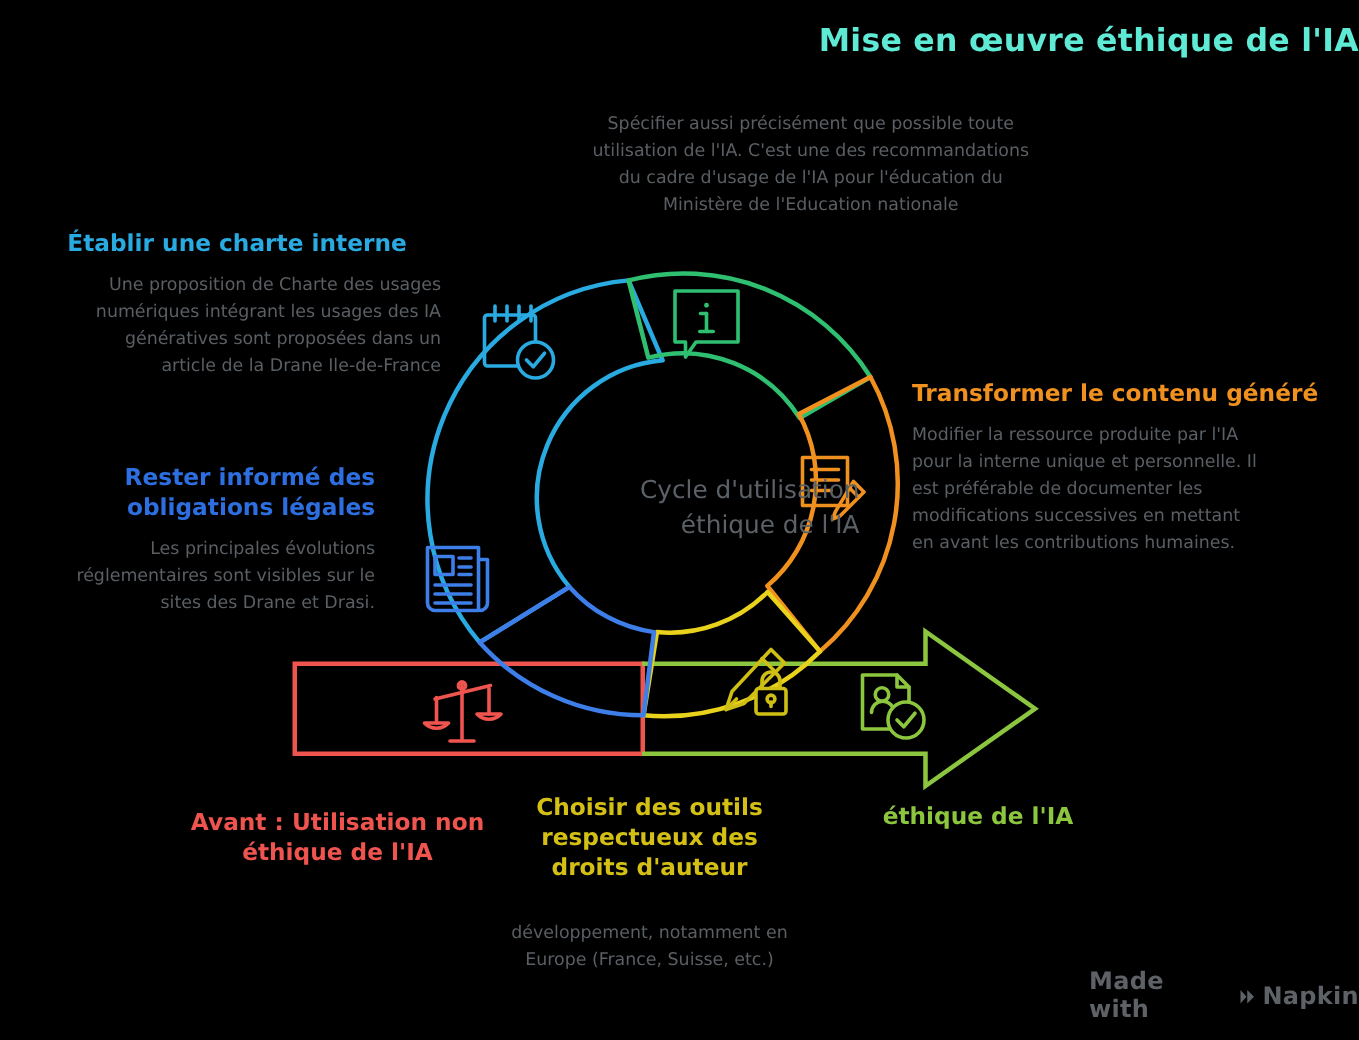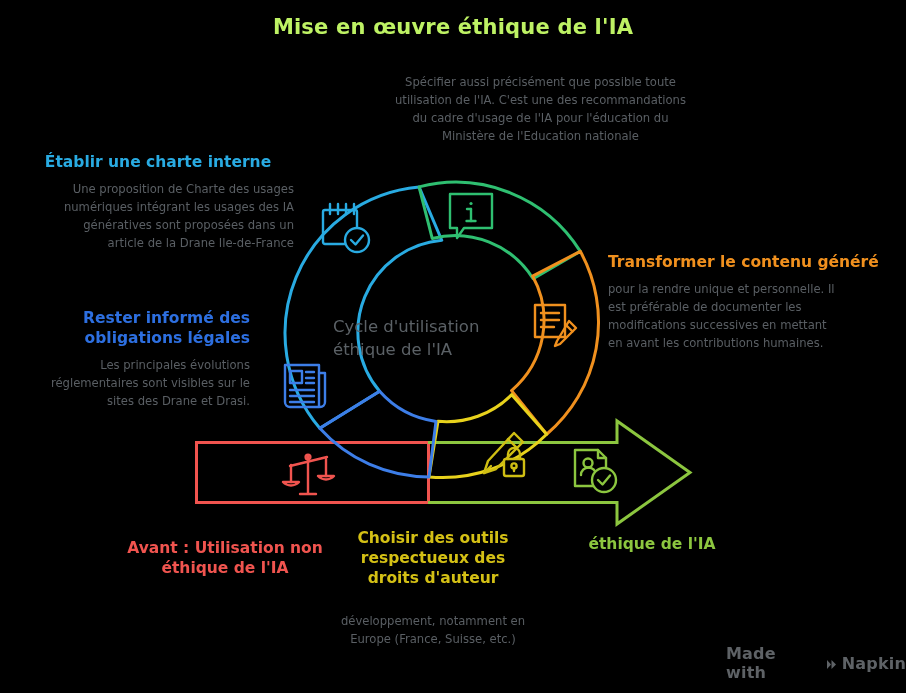--- a/index.html
+++ b/index.html
@@ -20,24 +20,24 @@
     inset: 0;
     width: 906px;
     height: 693px;
   }
   .abs { position: absolute; }
 
   
   #page-title {
     left: 0; top: 15px;
     width: 906px;
-    text-align: center;
+    text-align: right;
     font-size: 21px;
     font-weight: bold;
-    color: #bef264;
+    color: #5eead4;
     letter-spacing: .2px;
   }
 
   
   .node-title {
     font-size: 15.5px;
     font-weight: bold;
     line-height: 1.3;
   }
   .node-desc {
@@ -65,21 +65,21 @@
   #lbl-auteur             { left: 318px; top: 528px; width: 230px; }
   #lbl-auteur .node-desc  { margin-top: 25px; }
 
   #lbl-avant              { left: 110px; top: 538px; width: 230px; }
   #lbl-apres              { left: 552px; top: 534px; width: 200px; }
 
   
   #center-label {
     left: 333px; top: 316px;
     width: 240px;
-    text-align: left;
+    text-align: right;
     font-size: 16.5px;
     line-height: 1.38;
     color: #5b6166;
   }
 
   
   #watermark {
     left: 726px; top: 644px;
     display: flex;
     align-items: center;
@@ -259,21 +259,22 @@
     <div class="node-desc">
       <div>Les principales évolutions</div>
       <div>réglementaires sont visibles sur le</div>
       <div>sites des Drane et Drasi.</div>
     </div>
   </div>
 
   <div class="abs ta-l" id="lbl-transformer">
     <div class="node-title" style="color:#f0901e">Transformer le contenu généré</div>
     <div class="node-desc">
-      <div>pour la rendre unique et personnelle. Il</div>
+      <div>Modifier la ressource produite par l'IA</div>
+      <div>pour la interne unique et personnelle. Il</div>
       <div>est préférable de documenter les</div>
       <div>modifications successives en mettant</div>
       <div>en avant les contributions humaines.</div>
     </div>
   </div>
 
   <div class="abs ta-c" id="lbl-auteur">
     <div class="node-title" style="color:#d4c015">
       <div>Choisir des outils</div>
       <div>respectueux des</div>

